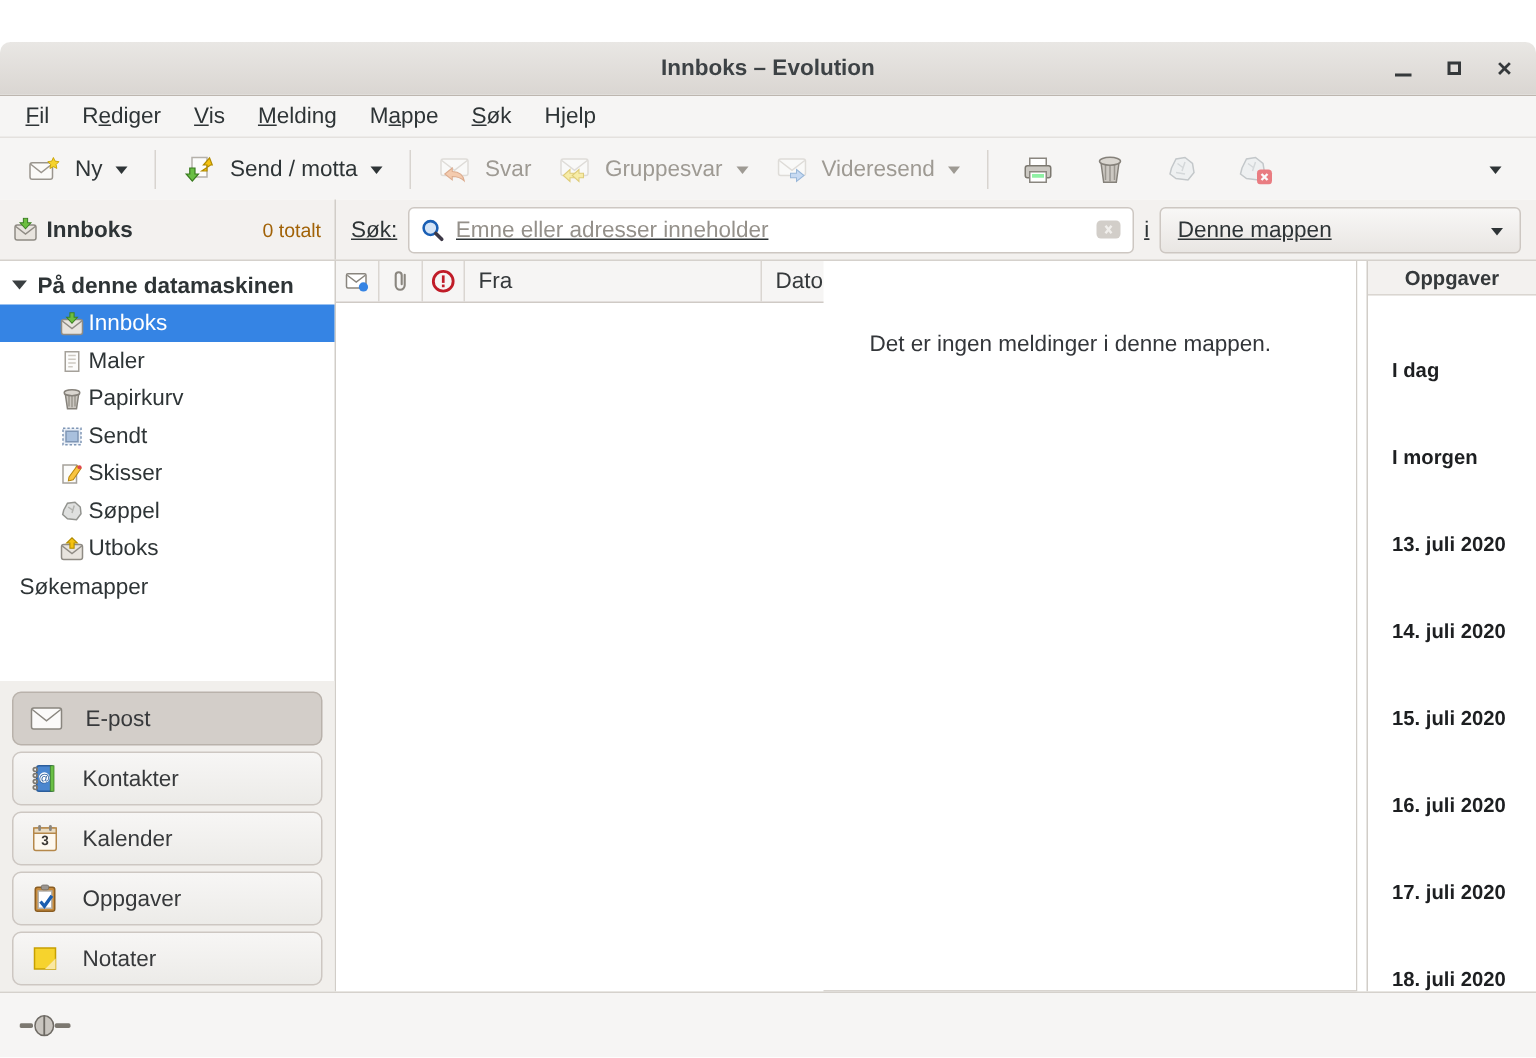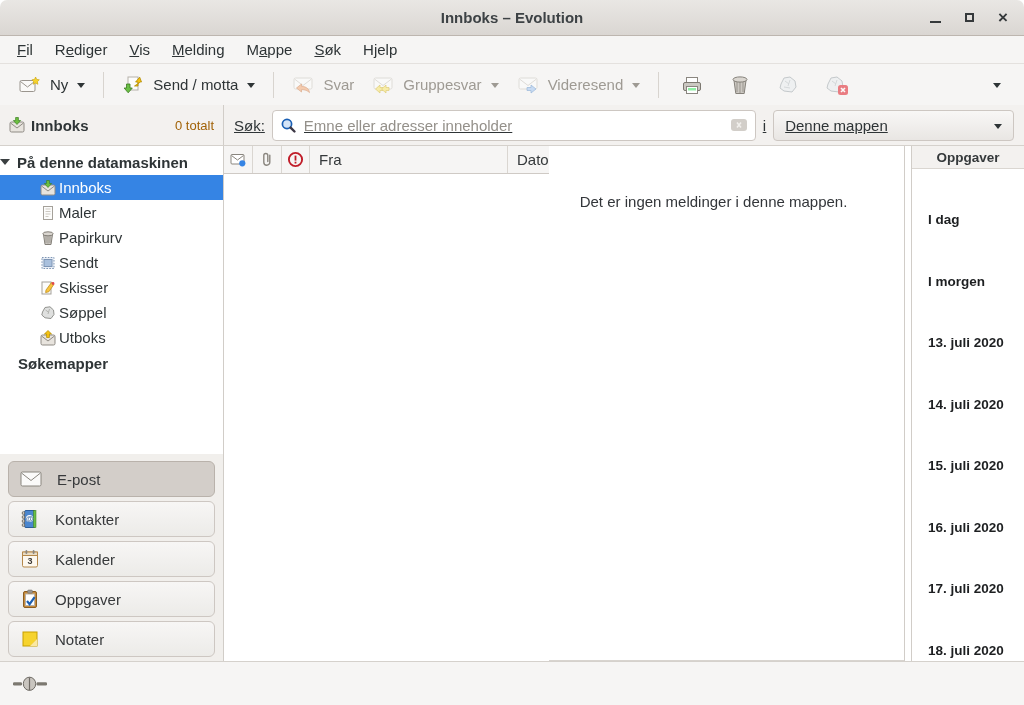--- a/index.html
+++ b/index.html
@@ -14,20 +14,21 @@
   .window { width:1024px; height:705px; display:flex; flex-direction:column; }
 
   
   .titlebar {
     height:36px; flex:none;
     background: linear-gradient(#e9e7e4, #dad6d2);
     border-bottom:1px solid #bdb6af;
     display:flex; align-items:center; justify-content:center;
     position:relative;
     border-radius:7px 7px 0 0;
+    margin-top:28px;
   }
   .titlebar .title { font-weight:bold; font-size:15px; color:#3d4245; }
   .win-controls { position:absolute; right:10px; top:0; height:100%; display:flex; align-items:center; gap:12px; }
   .win-btn { width:22px; height:22px; display:flex; align-items:center; justify-content:center; cursor:default; }
   .glyph-min { width:11px; height:2px; background:#35393b; margin-top:8px; }
   .glyph-max { width:9px; height:9px; border:2px solid #35393b; }
   .glyph-close { font-size:17px; font-weight:bold; color:#35393b; line-height:1; }
 
   
   .menubar {
@@ -85,25 +86,25 @@
     display:flex; align-items:center; padding:0 11px; font-size:15px;
   }
   .scope-select .caret { margin-left:auto; }
 
   
   .content { flex:1; min-height:0; display:flex; }
 
   
   .sidebar { width:224px; flex:none; border-right:1px solid #d1cdc8; background:#fff; display:flex; flex-direction:column; }
   .tree { flex:1; padding-top:3px; }
-  .tree-root { height:26px; display:flex; align-items:center; gap:7px; font-weight:bold; font-size:15px; }
+  .tree-root { height:26px; display:flex; align-items:center; gap:7px; padding-left:8px; font-weight:bold; font-size:15px; }
   .expander { width:0; height:0; border-left:5px solid transparent; border-right:5px solid transparent; border-top:6px solid #3a3f41; }
   .folder-row { height:25px; display:flex; align-items:center; gap:3px; padding-left:40px; font-size:15px; }
   .folder-row.selected { background:#3584e4; color:#fff; }
-  .search-folders { height:26px; display:flex; align-items:center; padding-left:18px; font-weight:bold; font-size:15px; }
+  .search-folders { height:26px; display:flex; align-items:center; padding-left:13px; font-weight:normal; font-size:15px; }
 
   .switcher { flex:none; background:#f1efec; padding:7px 8px 4px; display:flex; flex-direction:column; gap:4px; }
   .switch-btn {
     height:36px; border:1px solid #cdc7c2; border-radius:6px;
     background:linear-gradient(#f7f6f5,#ecea e7);
     background:linear-gradient(#f7f6f5,#ecebe8);
     display:flex; align-items:center; gap:15px; padding:0 11px; font-size:15px; color:#37393b;
   }
   .switch-btn.active { background:#d3cec9; border-color:#b9b2ab; }
 

